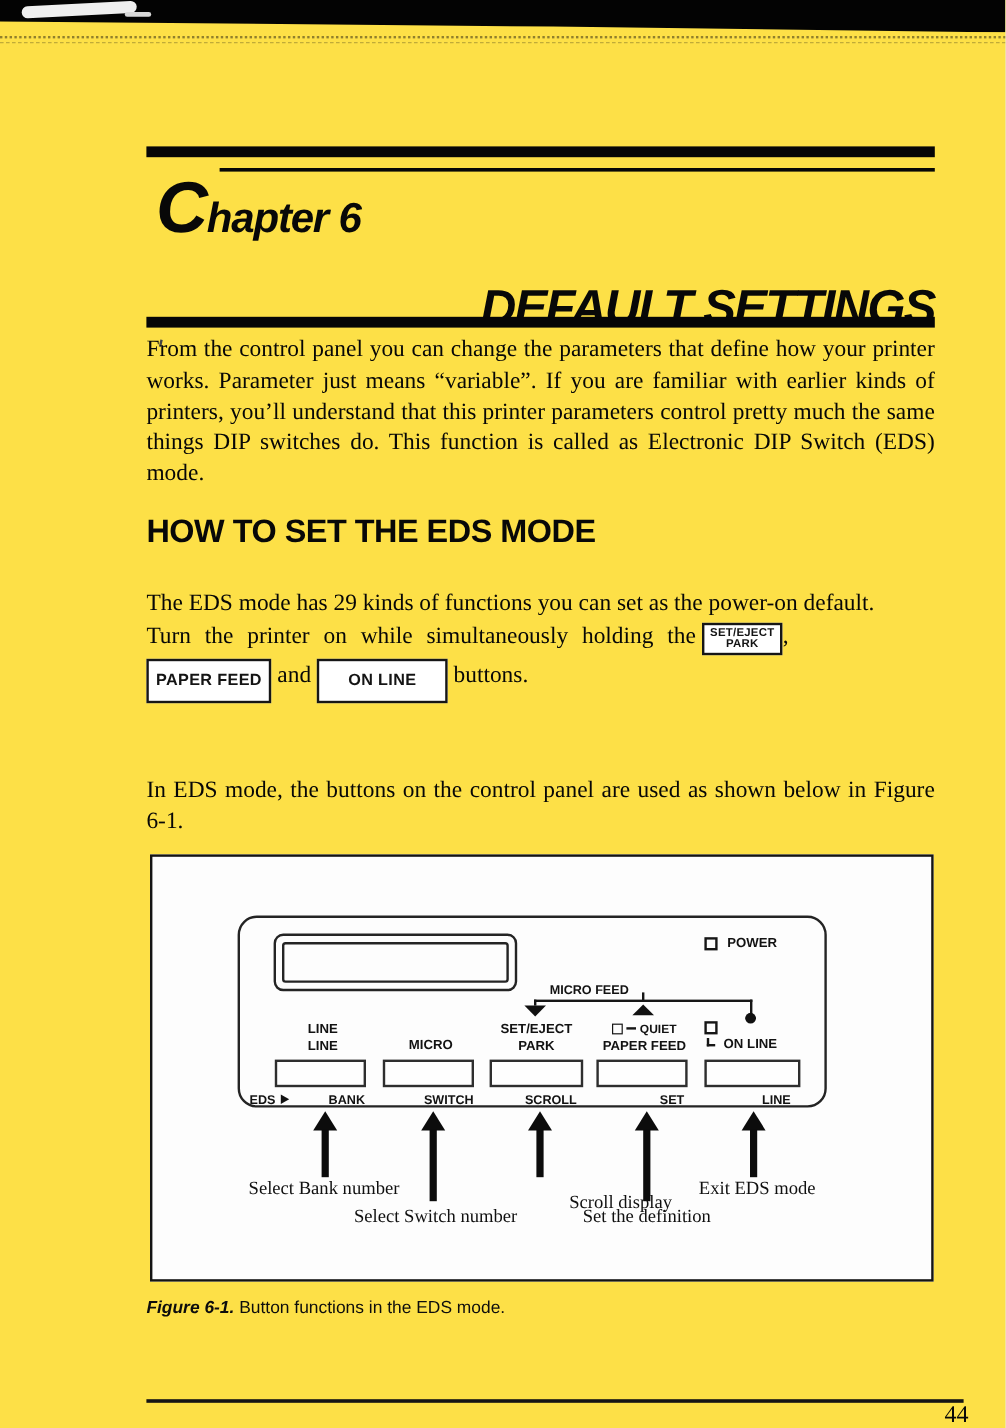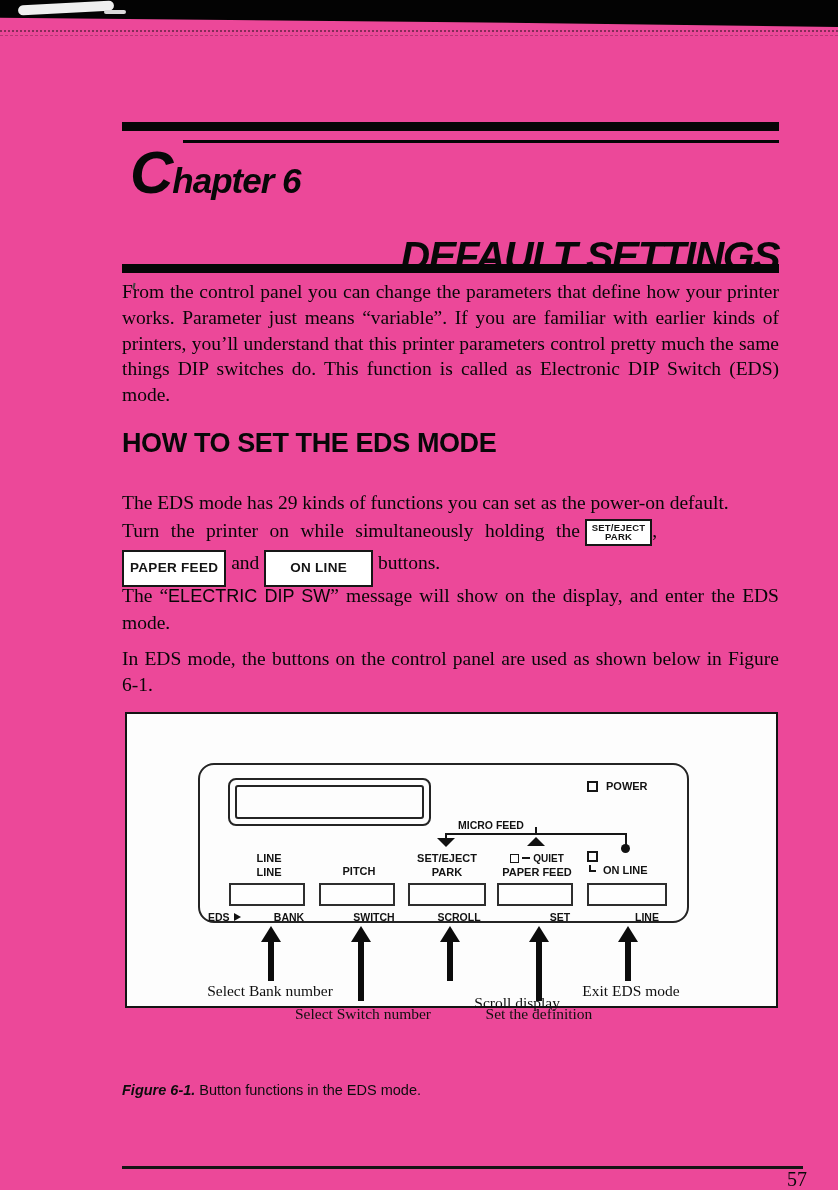--- a/index.html
+++ b/index.html
@@ -1,19 +1,19 @@
 <!DOCTYPE html>
 <html><head>
 <meta charset="utf-8">
 <style>
   * { margin:0; padding:0; box-sizing:border-box; }
   html,body { background:#e8e8e8; }
   .page {
     position:relative; width:838px; height:1190px;
-    background:#ec4899; color:#0a0a0a; overflow:hidden;
+    background:#fde047; color:#0a0a0a; overflow:hidden;
     font-family:"Liberation Serif", serif;
     text-decoration:underline;
   }
   
   .scan-band { position:absolute; top:0; left:0; width:838px; height:27px; background:#030303;
     clip-path:polygon(0 0,100% 0,100% 100%,55% 82%,0 66%); }
   .scan-blob { position:absolute; top:3px; left:18px; width:96px; height:10px; background:#efefef;
     border-radius:5px; transform:rotate(-3deg); }
   .scan-blob2 { position:absolute; top:10px; left:104px; width:22px; height:4px; background:#d9d9d9; border-radius:2px; }
   .scan-noise { position:absolute; top:30px; left:0; width:838px; border-top:2px dotted rgba(10,10,10,.45); }
@@ -45,21 +45,21 @@
   .stretch { word-spacing:0.34em; }
   .lcd-text { font-family:"Liberation Sans",sans-serif; font-size:18px; letter-spacing:0; }
   
   .inline-btn { display:inline-block; border:2px solid #161616; font-family:"Liberation Sans",sans-serif;
     font-weight:bold; color:#141414; vertical-align:-3px; background:#fff; }
   .btn-paperfeed { font-size:13.5px; padding:0 6px 1px 6px; letter-spacing:0.3px; }
   .btn-online { font-size:13.5px; padding:0 24px 1px 24px; letter-spacing:0.3px; }
   .btn-seteject { font-size:9.5px; line-height:9.5px; text-align:center; padding:2px 5px; letter-spacing:0.2px; }
   .btn-seteject span { display:block; }
   
-  .figure-box { position:absolute; left:125px; top:712px; width:653px; height:296px;
+  .figure-box { position:absolute; left:125px; top:712px; width:653px; height:356px;
     border:2px solid #141414; background:#fdfdfd; }
   .panel { position:absolute; left:71px; top:49px; width:491px; height:160px;
     border:2px solid #242424; border-radius:16px; background:#fdfdfd; }
   .lcd-outer { position:absolute; left:28px; top:13px; width:203px; height:48px;
     border:2px solid #242424; border-radius:8px; }
   .lcd-inner { position:absolute; left:5px; top:5px; width:189px; height:34px;
     border:2px solid #242424; border-radius:3px; }
   .power-led { position:absolute; left:387px; top:16px; width:11px; height:11px; border:2px solid #161616; }
   .power-label { position:absolute; left:406px; top:15px; font-family:"Liberation Sans",sans-serif;
     font-weight:bold; font-size:11px; color:#121212; }
@@ -149,21 +149,20 @@
 
   <p class="para p-turn">
     <span class="stretch">Turn the printer on while simultaneously holding the</span>
     <span class="inline-btn btn-seteject"><span>SET/EJECT</span><span>PARK</span></span><span>,</span><br>
     <span class="inline-btn btn-paperfeed">PAPER FEED</span>
     <span>and</span>
     <span class="inline-btn btn-online">ON LINE</span>
     <span>buttons.</span>
   </p>
 
-  <p class="para p-elec"><span>The “</span><span class="lcd-text">ELECTRIC DIP SW</span><span>” message will show on the display, and enter the EDS mode.</span></p>
 
   <p class="para p-figref">In EDS mode, the buttons on the control panel are used as shown below in Figure 6-1.</p>
 
   <div class="figure-box">
     <div class="panel">
       <div class="lcd-outer">
         <div class="lcd-inner"></div>
       </div>
       <div class="power-led"></div>
       <div class="power-label">POWER</div>
@@ -175,21 +174,21 @@
       <div class="mf-rdrop"></div>
       <div class="mf-dot"></div>
       <div class="tri-down"></div>
       <div class="tri-up"></div>
 
       <div class="btn-label bl-1">
         <span>LINE</span><br>
         <span>LINE</span>
       </div>
       <div class="btn-label bl-2">
-        <span>PITCH</span>
+        <span>MICRO</span>
       </div>
       <div class="btn-label bl-3">
         <span>SET/EJECT</span><br>
         <span>PARK</span>
       </div>
       <div class="btn-label bl-4">
         <span class="sq-small"></span><span class="quiet-dash"></span><span class="quiet-word">QUIET</span><br>
         <span>PAPER FEED</span>
       </div>
       <div class="ol-led"></div>
@@ -236,15 +235,15 @@
     <div class="ann-label al-scroll">Scroll display</div>
     <div class="ann-label al-set">Set the definition</div>
     <div class="ann-label al-exit">Exit EDS mode</div>
   </div>
 
   <div class="caption">
     <span class="cap-label">Figure 6-1.</span><span>Button functions in the EDS mode.</span>
   </div>
 
   <div class="rule rule-footer"></div>
-  <div class="page-number">57</div>
+  <div class="page-number">44</div>
 
 </div>
 
 </body></html>

